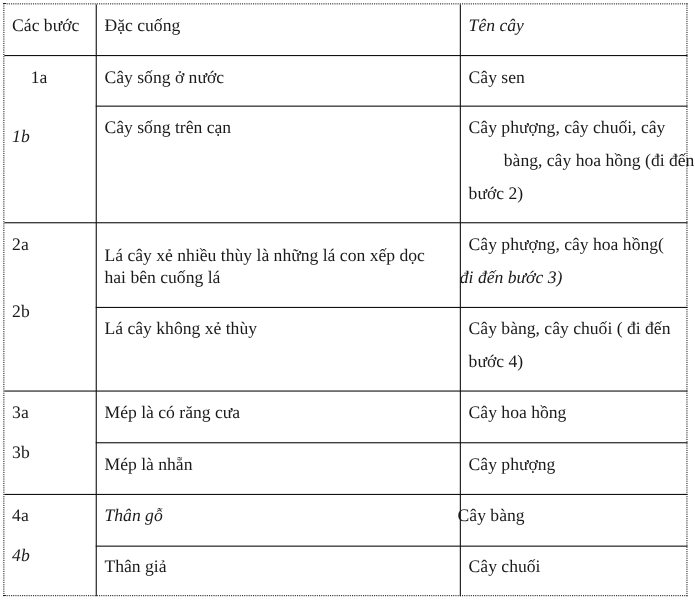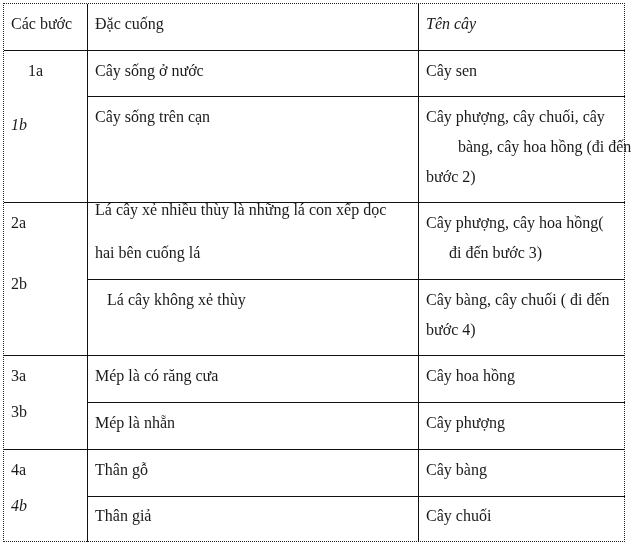--- a/index.html
+++ b/index.html
@@ -63,33 +63,33 @@
 <div class="cell" style="left:11px; top:111px;font-style:italic;">1b</div>
 <div class="cell" style="left:95px; top:57px;">Cây sống ở nước</div>
 <div class="cell" style="left:426px; top:57px;">Cây sen</div>
 <div class="cell" style="left:95px; top:103px;">Cây sống trên cạn</div>
 <div class="cell" style="left:426px; top:103px;">Cây phượng, cây chuối, cây</div>
 <div class="cell" style="left:426px; top:133px;margin-left:32px;">bàng, cây hoa hồng (đi đến</div>
 <div class="cell" style="left:426px; top:163px;">bước 2)</div>
 
 <div class="cell" style="left:11px; top:209px;">2a</div>
 <div class="cell" style="left:11px; top:270px;">2b</div>
-<div class="cell" style="left:95px; top:196px;">Lá cây xẻ nhiều thùy là những lá con xếp dọc</div>
+<div class="cell" style="left:95px; top:219px;">Lá cây xẻ nhiều thùy là những lá con xếp dọc</div>
 <div class="cell" style="left:95px; top:239px;">hai bên cuống lá</div>
 <div class="cell" style="left:426px; top:209px;">Cây phượng, cây hoa hồng(</div>
-<div class="cell" style="left:449px; top:239px;">đi đến bước 3)</div>
-<div class="cell" style="left:95px; top:286px;margin-left:12px;">Lá cây không xẻ thùy</div>
+<div class="cell" style="left:418px; top:239px;font-style:italic;">đi đến bước 3)</div>
+<div class="cell" style="left:95px; top:286px;">Lá cây không xẻ thùy</div>
 <div class="cell" style="left:426px; top:286px;">Cây bàng, cây chuối ( đi đến</div>
 <div class="cell" style="left:426px; top:316px;">bước 4)</div>
 
 <div class="cell" style="left:11px; top:362px;">3a</div>
 <div class="cell" style="left:11px; top:398px;">3b</div>
 <div class="cell" style="left:95px; top:362px;text-align:right;">Mép là có răng cưa</div>
 <div class="cell" style="left:426px; top:362px;">Cây hoa hồng</div>
 <div class="cell" style="left:95px; top:409px;">Mép là nhẵn</div>
 <div class="cell" style="left:426px; top:409px;">Cây phượng</div>
 
 <div class="cell" style="left:11px; top:456px;">4a</div>
 <div class="cell" style="left:11px; top:492px;font-style:italic;">4b</div>
-<div class="cell" style="left:95px; top:456px;">Thân gỗ</div>
-<div class="cell" style="left:426px; top:456px;text-align:right;">Cây bàng</div>
+<div class="cell" style="left:95px; top:456px;font-style:italic;">Thân gỗ</div>
+<div class="cell" style="left:416px; top:456px;text-align:right;">Cây bàng</div>
 <div class="cell" style="left:95px; top:502px;text-align:right;">Thân giả</div>
 <div class="cell" style="left:426px; top:502px;">Cây chuối</div>
 
 </body></html>

